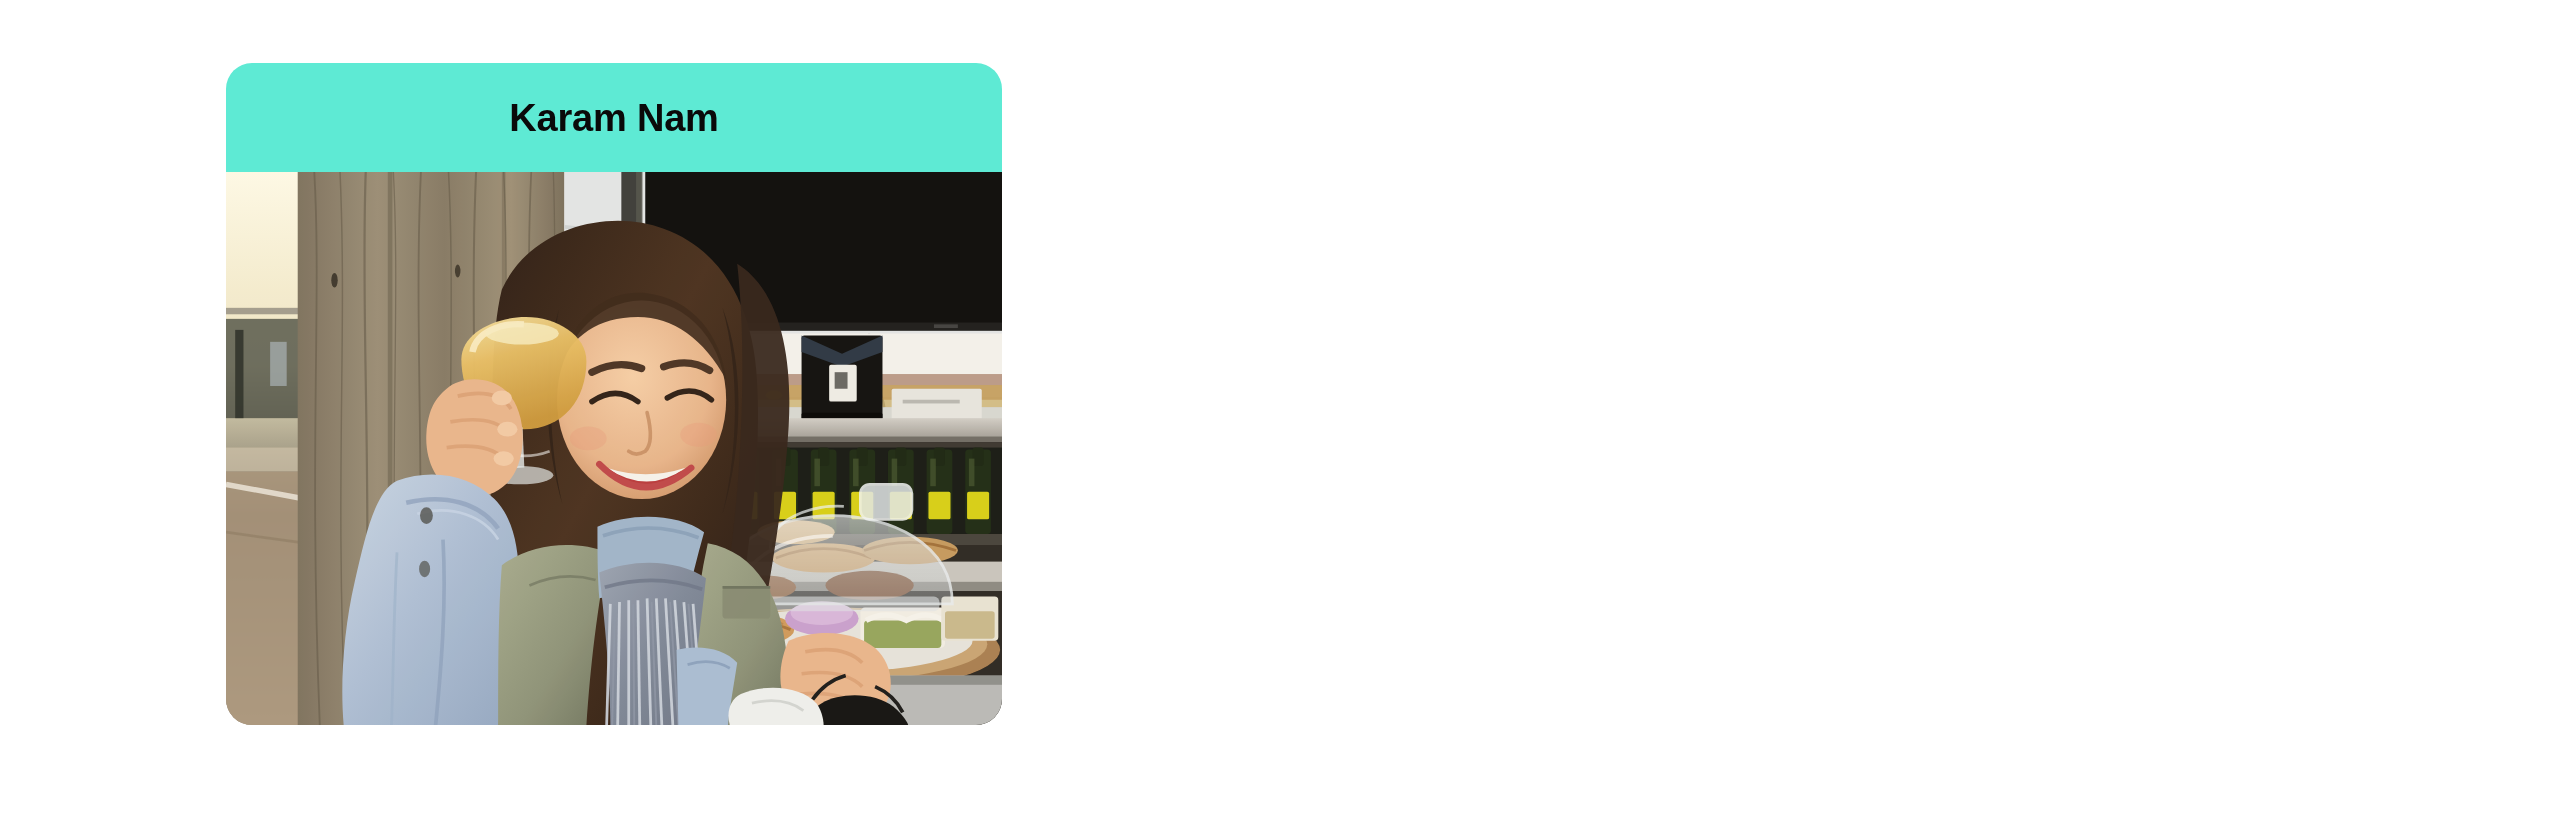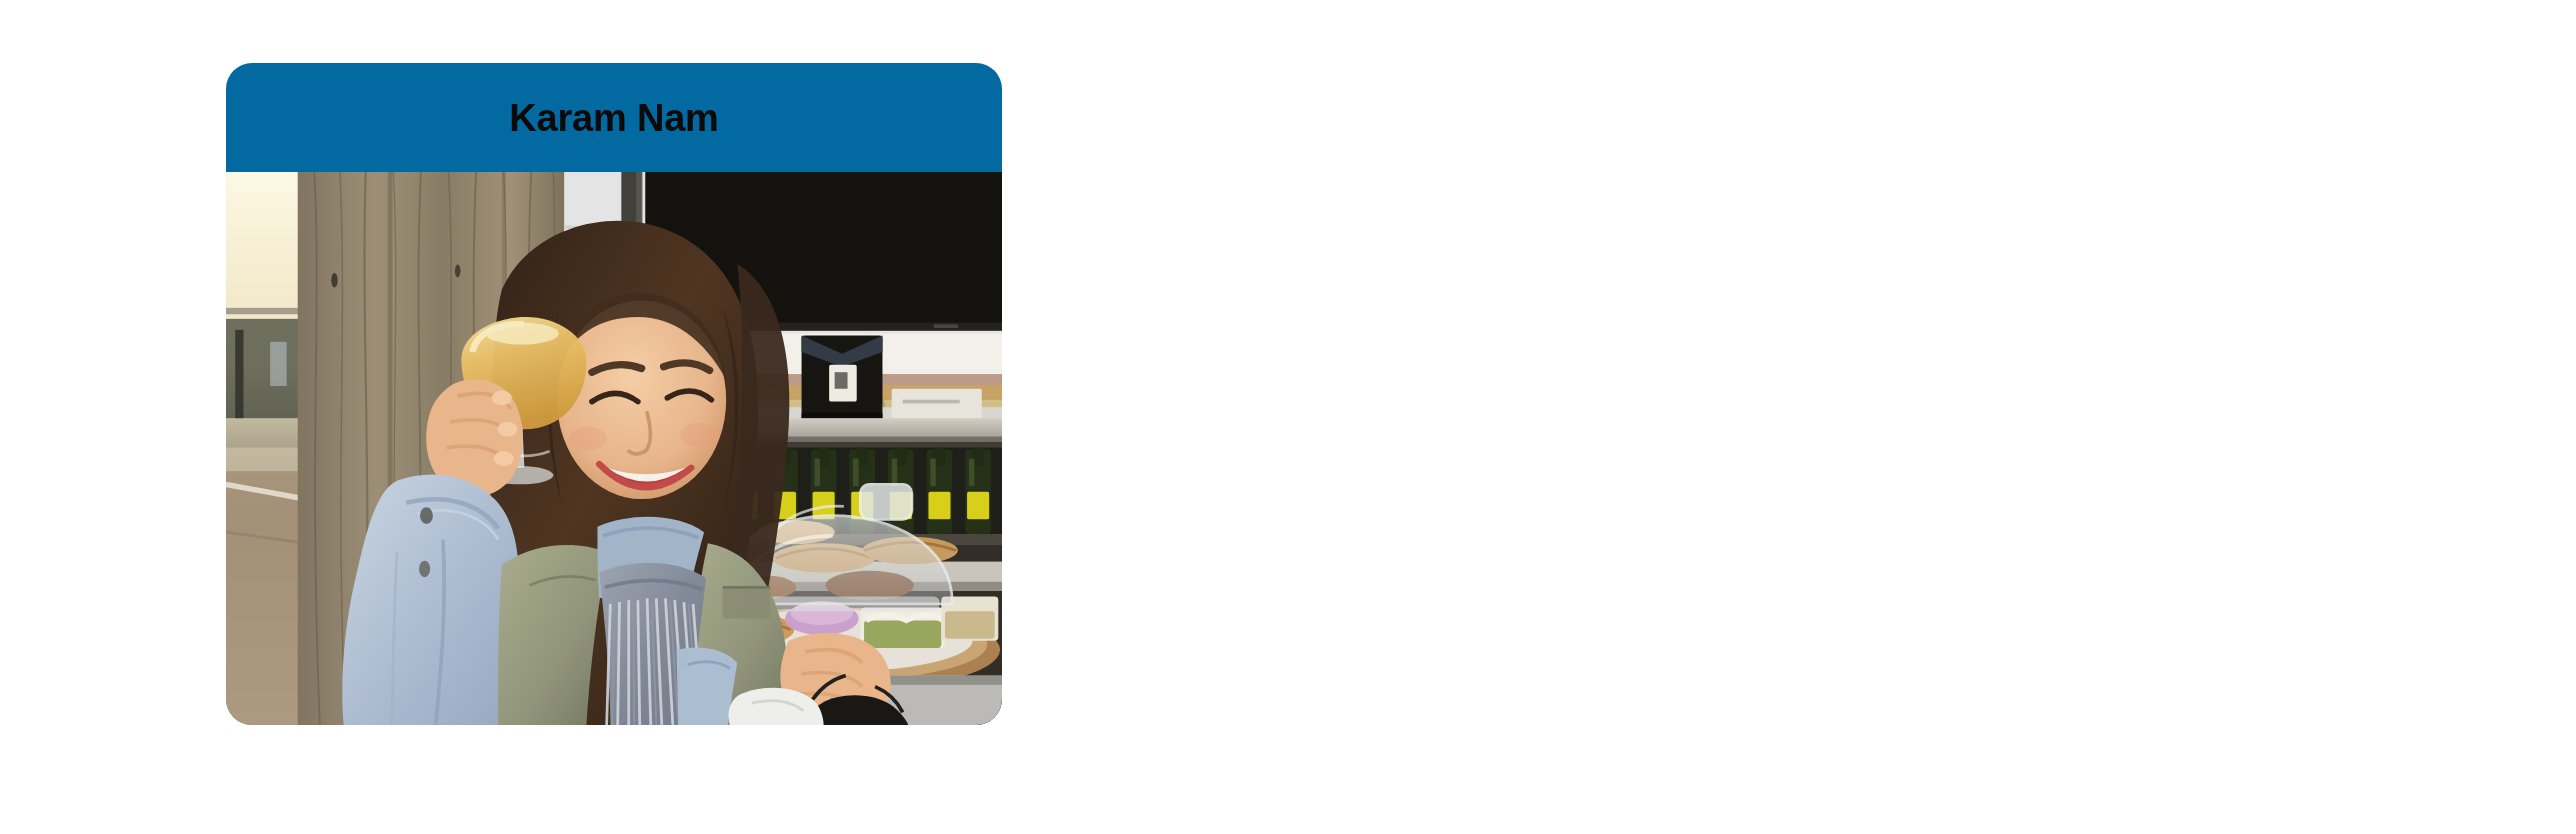--- a/index.html
+++ b/index.html
@@ -56,21 +56,21 @@
     overflow: hidden;
     background: #8d8377;
   }
   .photo-svg { display: block; width: 100%; height: 100%; }
 </style>
 </head>
 <body style="background: rgb(255, 255, 255);">
 
 <div class="profile-card" style="border-radius: 26px;">
 
-  <div class="card-header" style="background: #0369a1;">
+  <div class="card-header" style="background: #5eead4;">
     <div class="card-title" style="color: rgb(10, 10, 10);">Karam Nam</div>
   </div>
 
   <div class="card-photo">
     <svg class="photo-svg" viewBox="0 0 844 602" preserveAspectRatio="xMidYMid slice">
       <defs>
         <linearGradient id="gWood" x1="0" y1="0" x2="1" y2="0">
           <stop offset="0%" stop-color="#7d7260"></stop>
           <stop offset="30%" stop-color="#9a8e78"></stop>
           <stop offset="55%" stop-color="#857a66"></stop>

